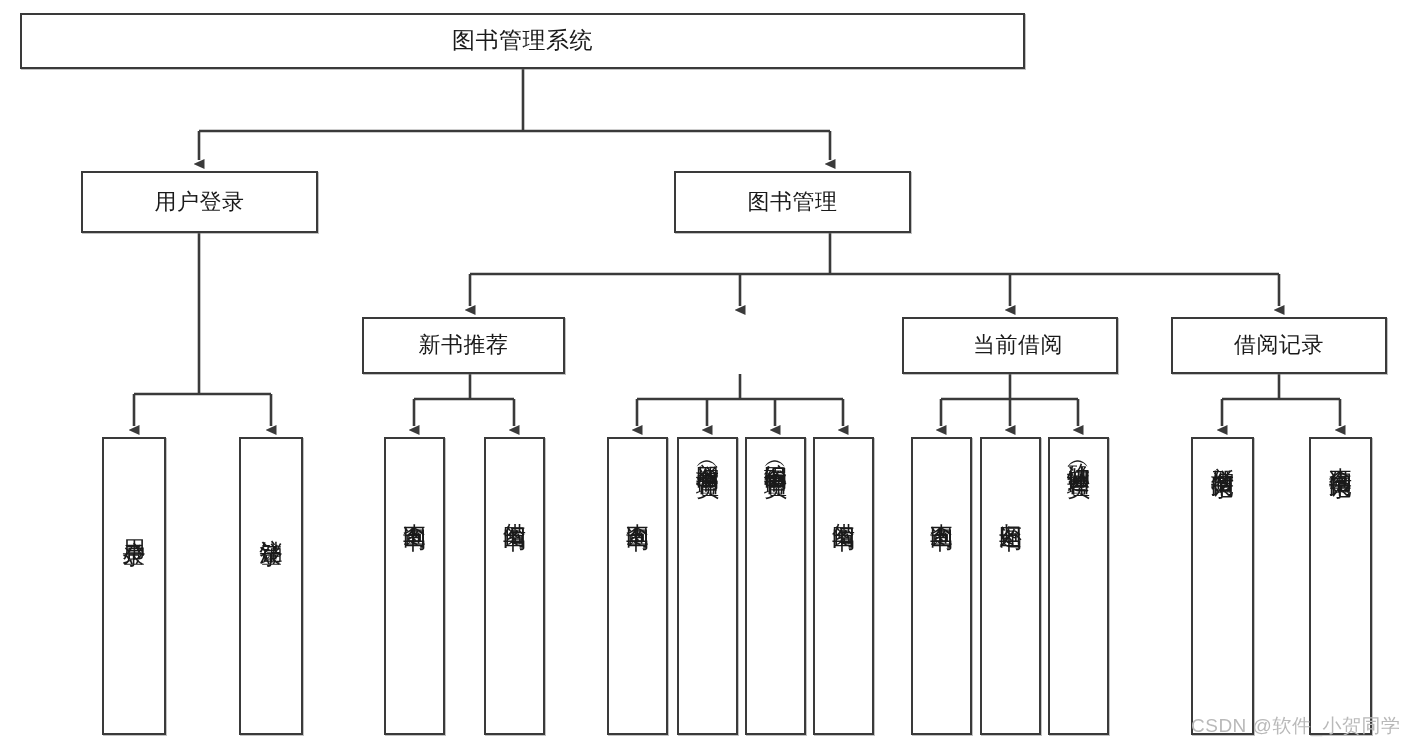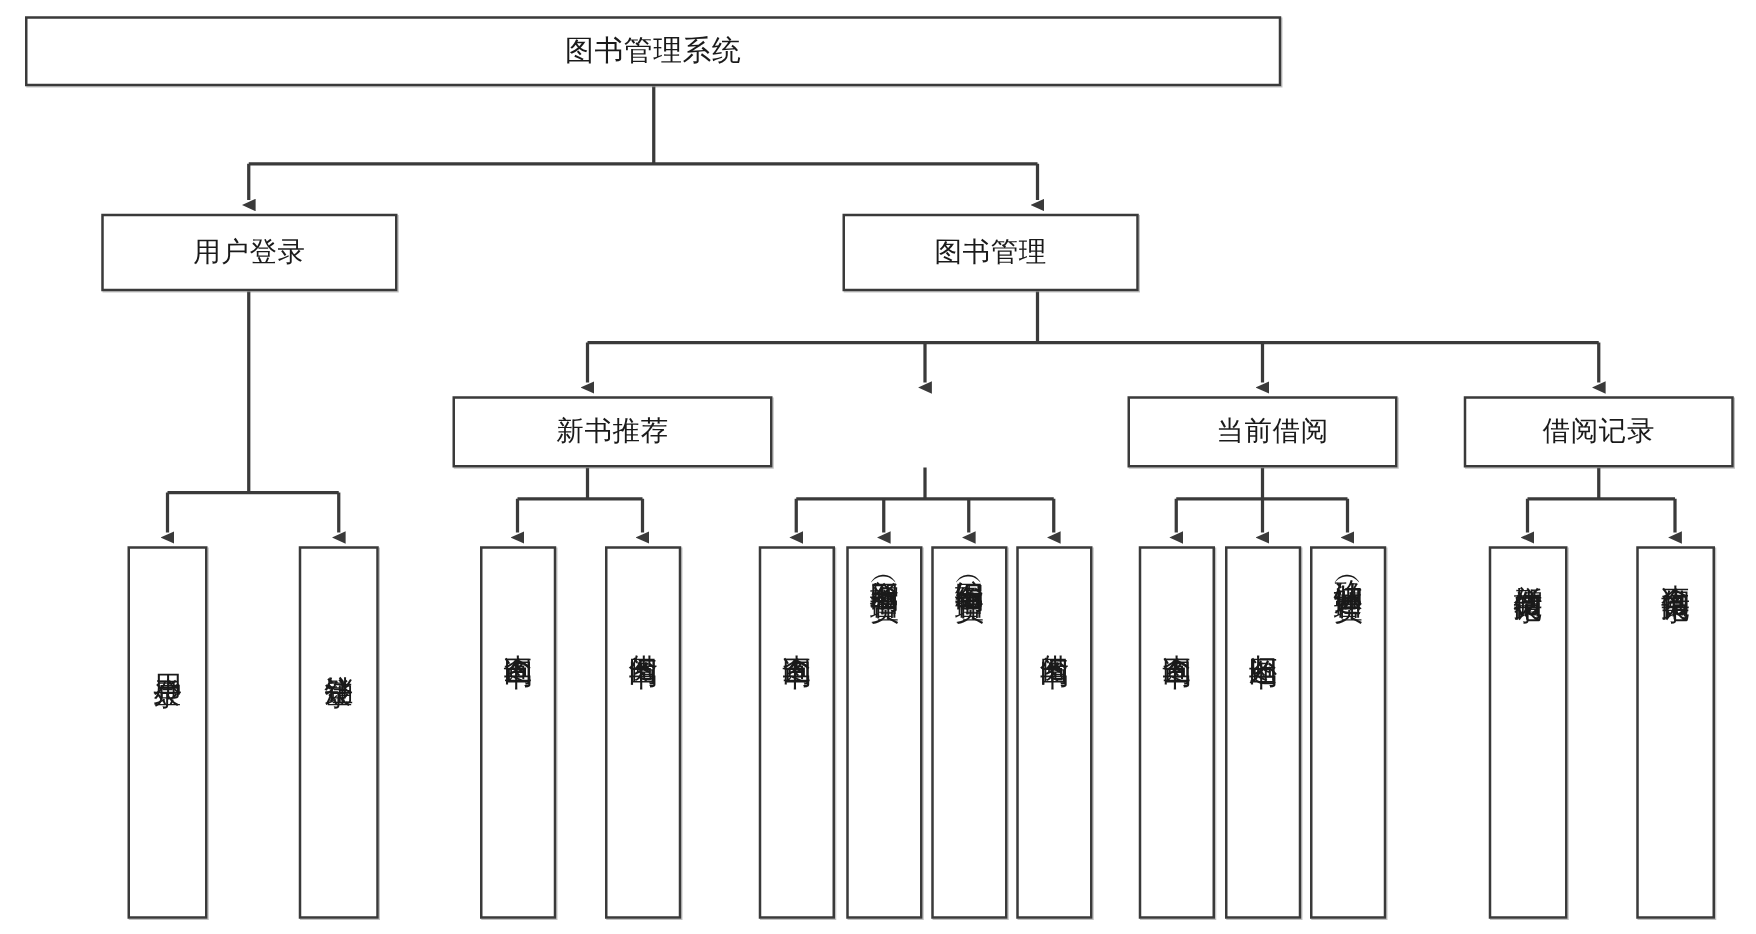--- a/index.html
+++ b/index.html
@@ -140,21 +140,21 @@
     <span class="label">图书管理系统</span>
   </div>
 
   <div class="node horiz" style="left:81px; top:171px; width:237px; height:62px;">
     <span class="label">用户登录</span>
   </div>
   <div class="node horiz" style="left:674px; top:171px; width:237px; height:62px;">
     <span class="label">图书管理</span>
   </div>
 
-  <div class="node horiz" style="left:362px; top:317px; width:256px; height:57px;">
+  <div class="node horiz" style="left:362px; top:317px; width:203px; height:57px;">
     <span class="label">新书推荐</span>
   </div>
   <div class="node horiz" style="left:902px; top:317px; width:216px; height:57px;padding-left:16px;">
     <span class="label">当前借阅</span>
   </div>
   <div class="node horiz" style="left:1171px; top:317px; width:216px; height:57px;">
     <span class="label">借阅记录</span>
   </div>
 
   <div class="node vert mid" style="left:102px; top:437px; width:64px; height:298px;">
@@ -194,14 +194,15 @@
     <span class="label">确认归还（管理员）</span>
   </div>
 
   <div class="node vert" style="left:1191px; top:437px; width:63px; height:298px;">
     <span class="label">新增借阅记录</span>
   </div>
   <div class="node vert" style="left:1309px; top:437px; width:63px; height:298px;">
     <span class="label">查询借阅记录</span>
   </div>
 
+  <div class="watermark">CSDN @软件_小贺同学</div>
 
 </div>
 
 </body></html>

